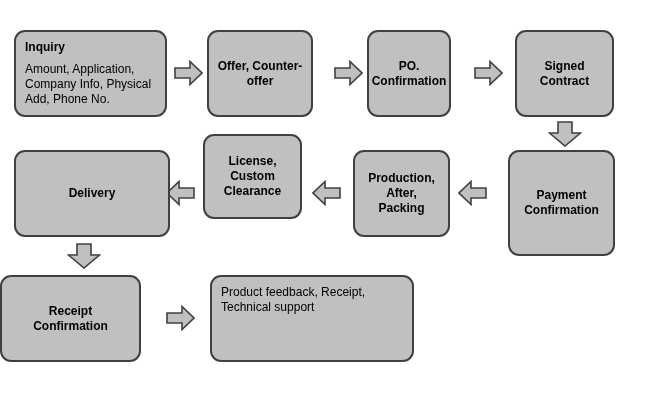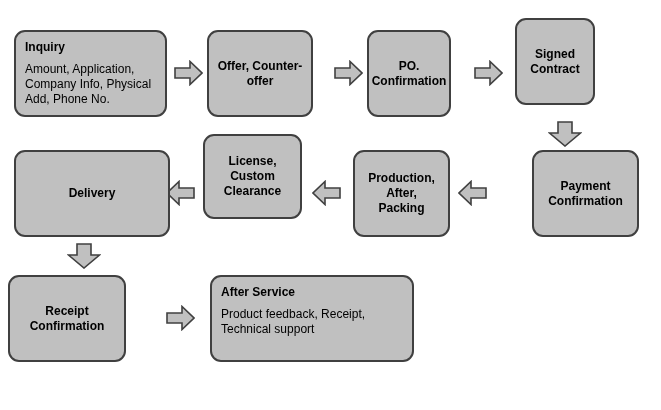--- a/index.html
+++ b/index.html
@@ -70,29 +70,29 @@
   </svg>
 
   <div class="box center" style="left:367px; top:30px; width:84px; height:87px">
     <div class="box-title">PO. Confirmation</div>
   </div>
 
   <svg class="arrow" style="left:474px; top:60px" width="29" height="26" viewBox="0 0 29 26" aria-hidden="true">
     <polygon points="1,8 16,8 16,1.5 28,13 16,24.5 16,18 1,18"></polygon>
   </svg>
 
-  <div class="box center" style="left:515px; top:18px; width:80px; height:87px">
+  <div class="box center" style="left:515px; top:30px; width:99px; height:87px">
     <div class="box-title">Signed Contract</div>
   </div>
 
   <svg class="arrow" style="left:548px; top:121px" width="34" height="26" viewBox="0 0 34 26" aria-hidden="true">
     <polygon points="10,1 24,1 24,12 32.5,12 17,25 1.5,12 10,12"></polygon>
   </svg>
 
-  <div class="box center" style="left:532px; top:150px; width:107px; height:87px">
+  <div class="box center" style="left:508px; top:150px; width:107px; height:106px">
     <div class="box-title">Payment Confirmation</div>
   </div>
 
   <svg class="arrow" style="left:458px; top:180px" width="29" height="26" viewBox="0 0 29 26" aria-hidden="true">
     <polygon points="28,8 13,8 13,1.5 1,13 13,24.5 13,18 28,18"></polygon>
   </svg>
 
   <div class="box center" style="left:353px; top:150px; width:97px; height:87px">
     <div class="box-title">Production, After, Packing</div>
   </div>
@@ -110,26 +110,25 @@
   </svg>
 
   <div class="box center" style="left:14px; top:150px; width:156px; height:87px">
     <div class="box-title">Delivery</div>
   </div>
 
   <svg class="arrow" style="left:67px; top:243px" width="34" height="26" viewBox="0 0 34 26" aria-hidden="true">
     <polygon points="10,1 24,1 24,12 32.5,12 17,25 1.5,12 10,12"></polygon>
   </svg>
 
-  <div class="box center" style="left:8px; top:275px; width:118px; height:87px">
+  <div class="box center" style="left:0; top:275px; width:141px; height:87px">
     <div class="box-title">Receipt Confirmation</div>
   </div>
 
   <svg class="arrow" style="left:166px; top:305px" width="29" height="26" viewBox="0 0 29 26" aria-hidden="true">
     <polygon points="1,8 16,8 16,1.5 28,13 16,24.5 16,18 1,18"></polygon>
   </svg>
 
   <div class="box detail" style="left:210px; top:275px; width:204px; height:87px">
-    <div class="box-title">After Service</div>
     <div class="box-body">Product feedback, Receipt, Technical support</div>
   </div>
 
 </div>
 
 </body></html>

